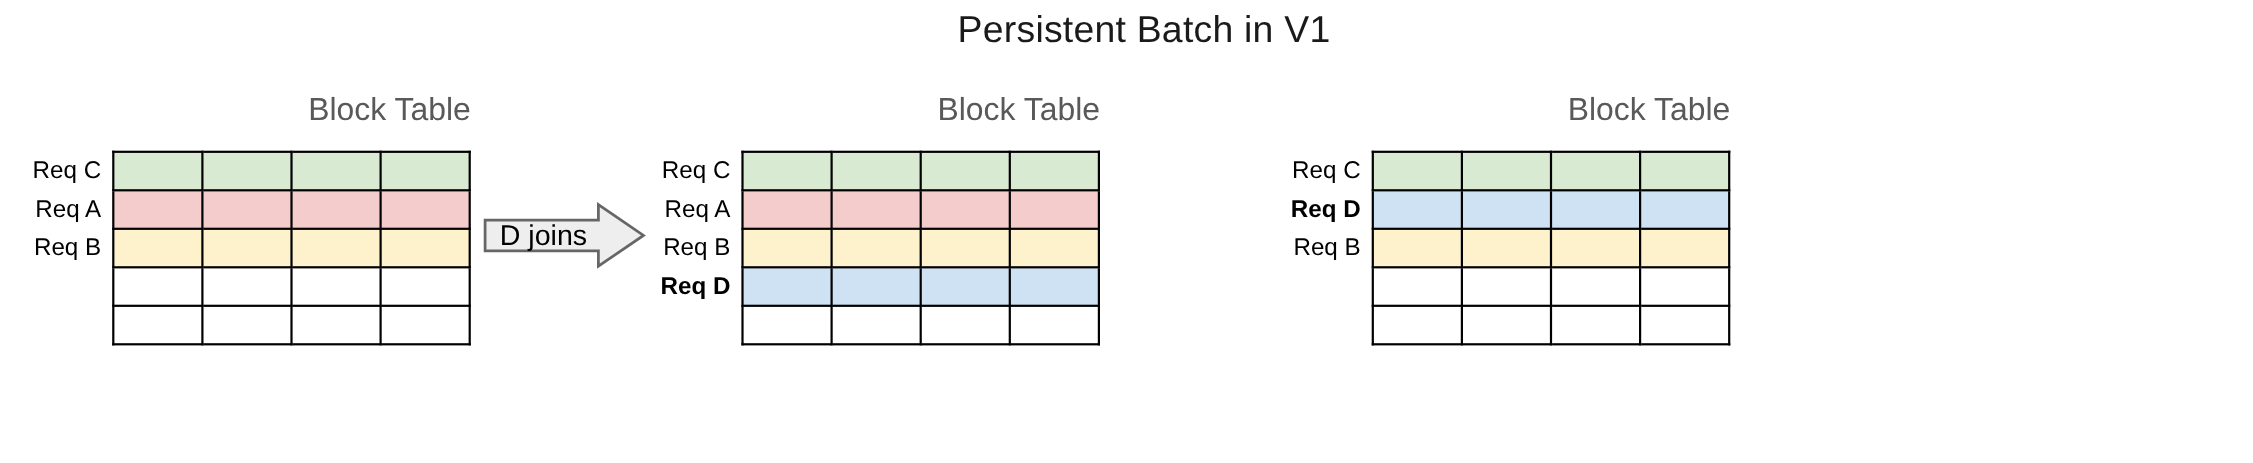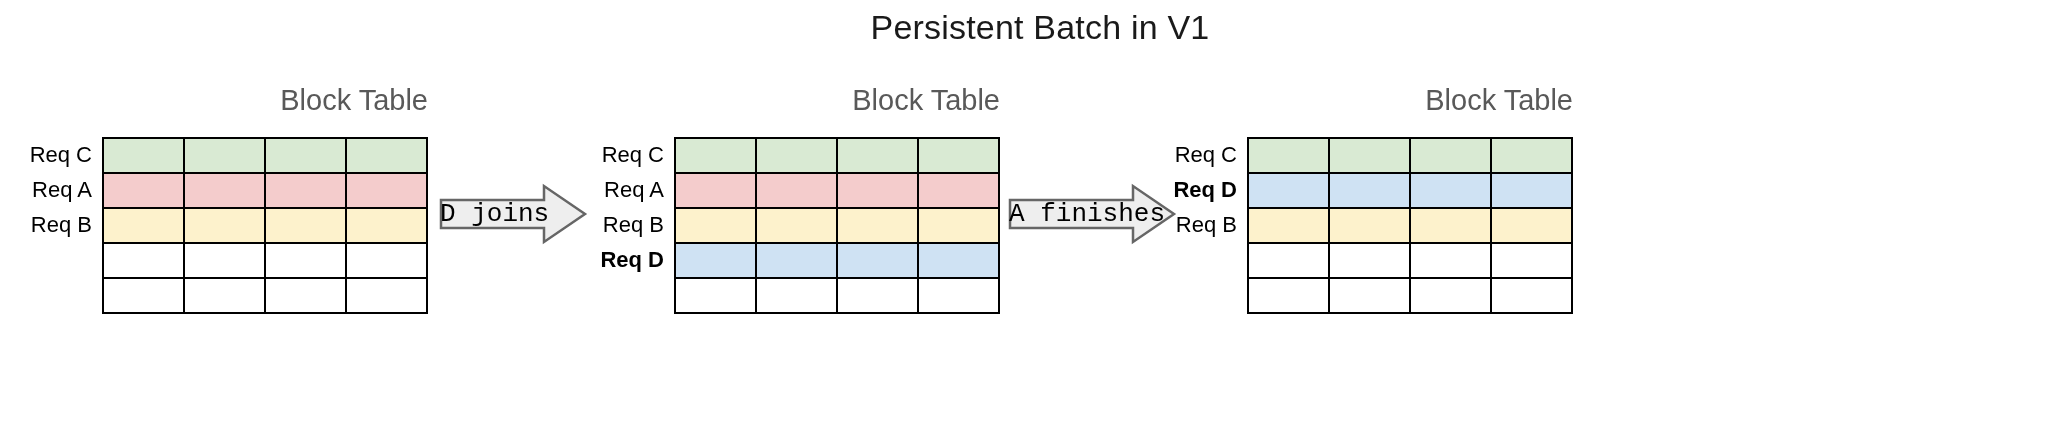--- a/index.html
+++ b/index.html
@@ -109,21 +109,20 @@
     position: absolute;
     top: 0;
     left: 0;
     height: 60px;
     line-height: 60px;
     font-size: 26px;
     color: #000000;
     white-space: nowrap;
     text-align: center;
     pointer-events: none;
-    font-family: Liberation Mono, monospace;
   }
 </style>
 </head>
 <body>
 
 <div id="stage">
 
   <div id="diagram-title">Persistent Batch in V1</div>
 
   <div class="panel" id="panel-0" style="left:86px; width:326px;">
@@ -220,26 +219,20 @@
         <tr>
           <td style="background: rgb(255, 255, 255);"></td>
           <td style="background: rgb(255, 255, 255);"></td>
           <td style="background: rgb(255, 255, 255);"></td>
           <td style="background: rgb(255, 255, 255);"></td>
         </tr>
       </tbody>
     </table>
   </div>
 
-  <div class="arrow" id="arrow-1" style="left:993px; width:166px;">
-    <svg width="166" height="60" viewBox="0 0 166 60" aria-hidden="true">
-      <polygon points="1,16 124,16 124,2 165,30 124,58 124,44 1,44" fill="#eeeeee" stroke="#666666" stroke-width="2.5" stroke-linejoin="miter"></polygon>
-    </svg>
-    <div class="arrow-label" style="width:126px;">A finishes</div>
-  </div>
 
   <div class="panel" id="panel-2" style="left:1231px; width:326px;">
     <div class="panel-title">Block Table</div>
 
     <div class="row-labels">
       <div class="row-label">Req C</div>
       <div class="row-label bold">Req D</div>
       <div class="row-label">Req B</div>
       <div class="row-label blank"></div>
       <div class="row-label blank"></div>

